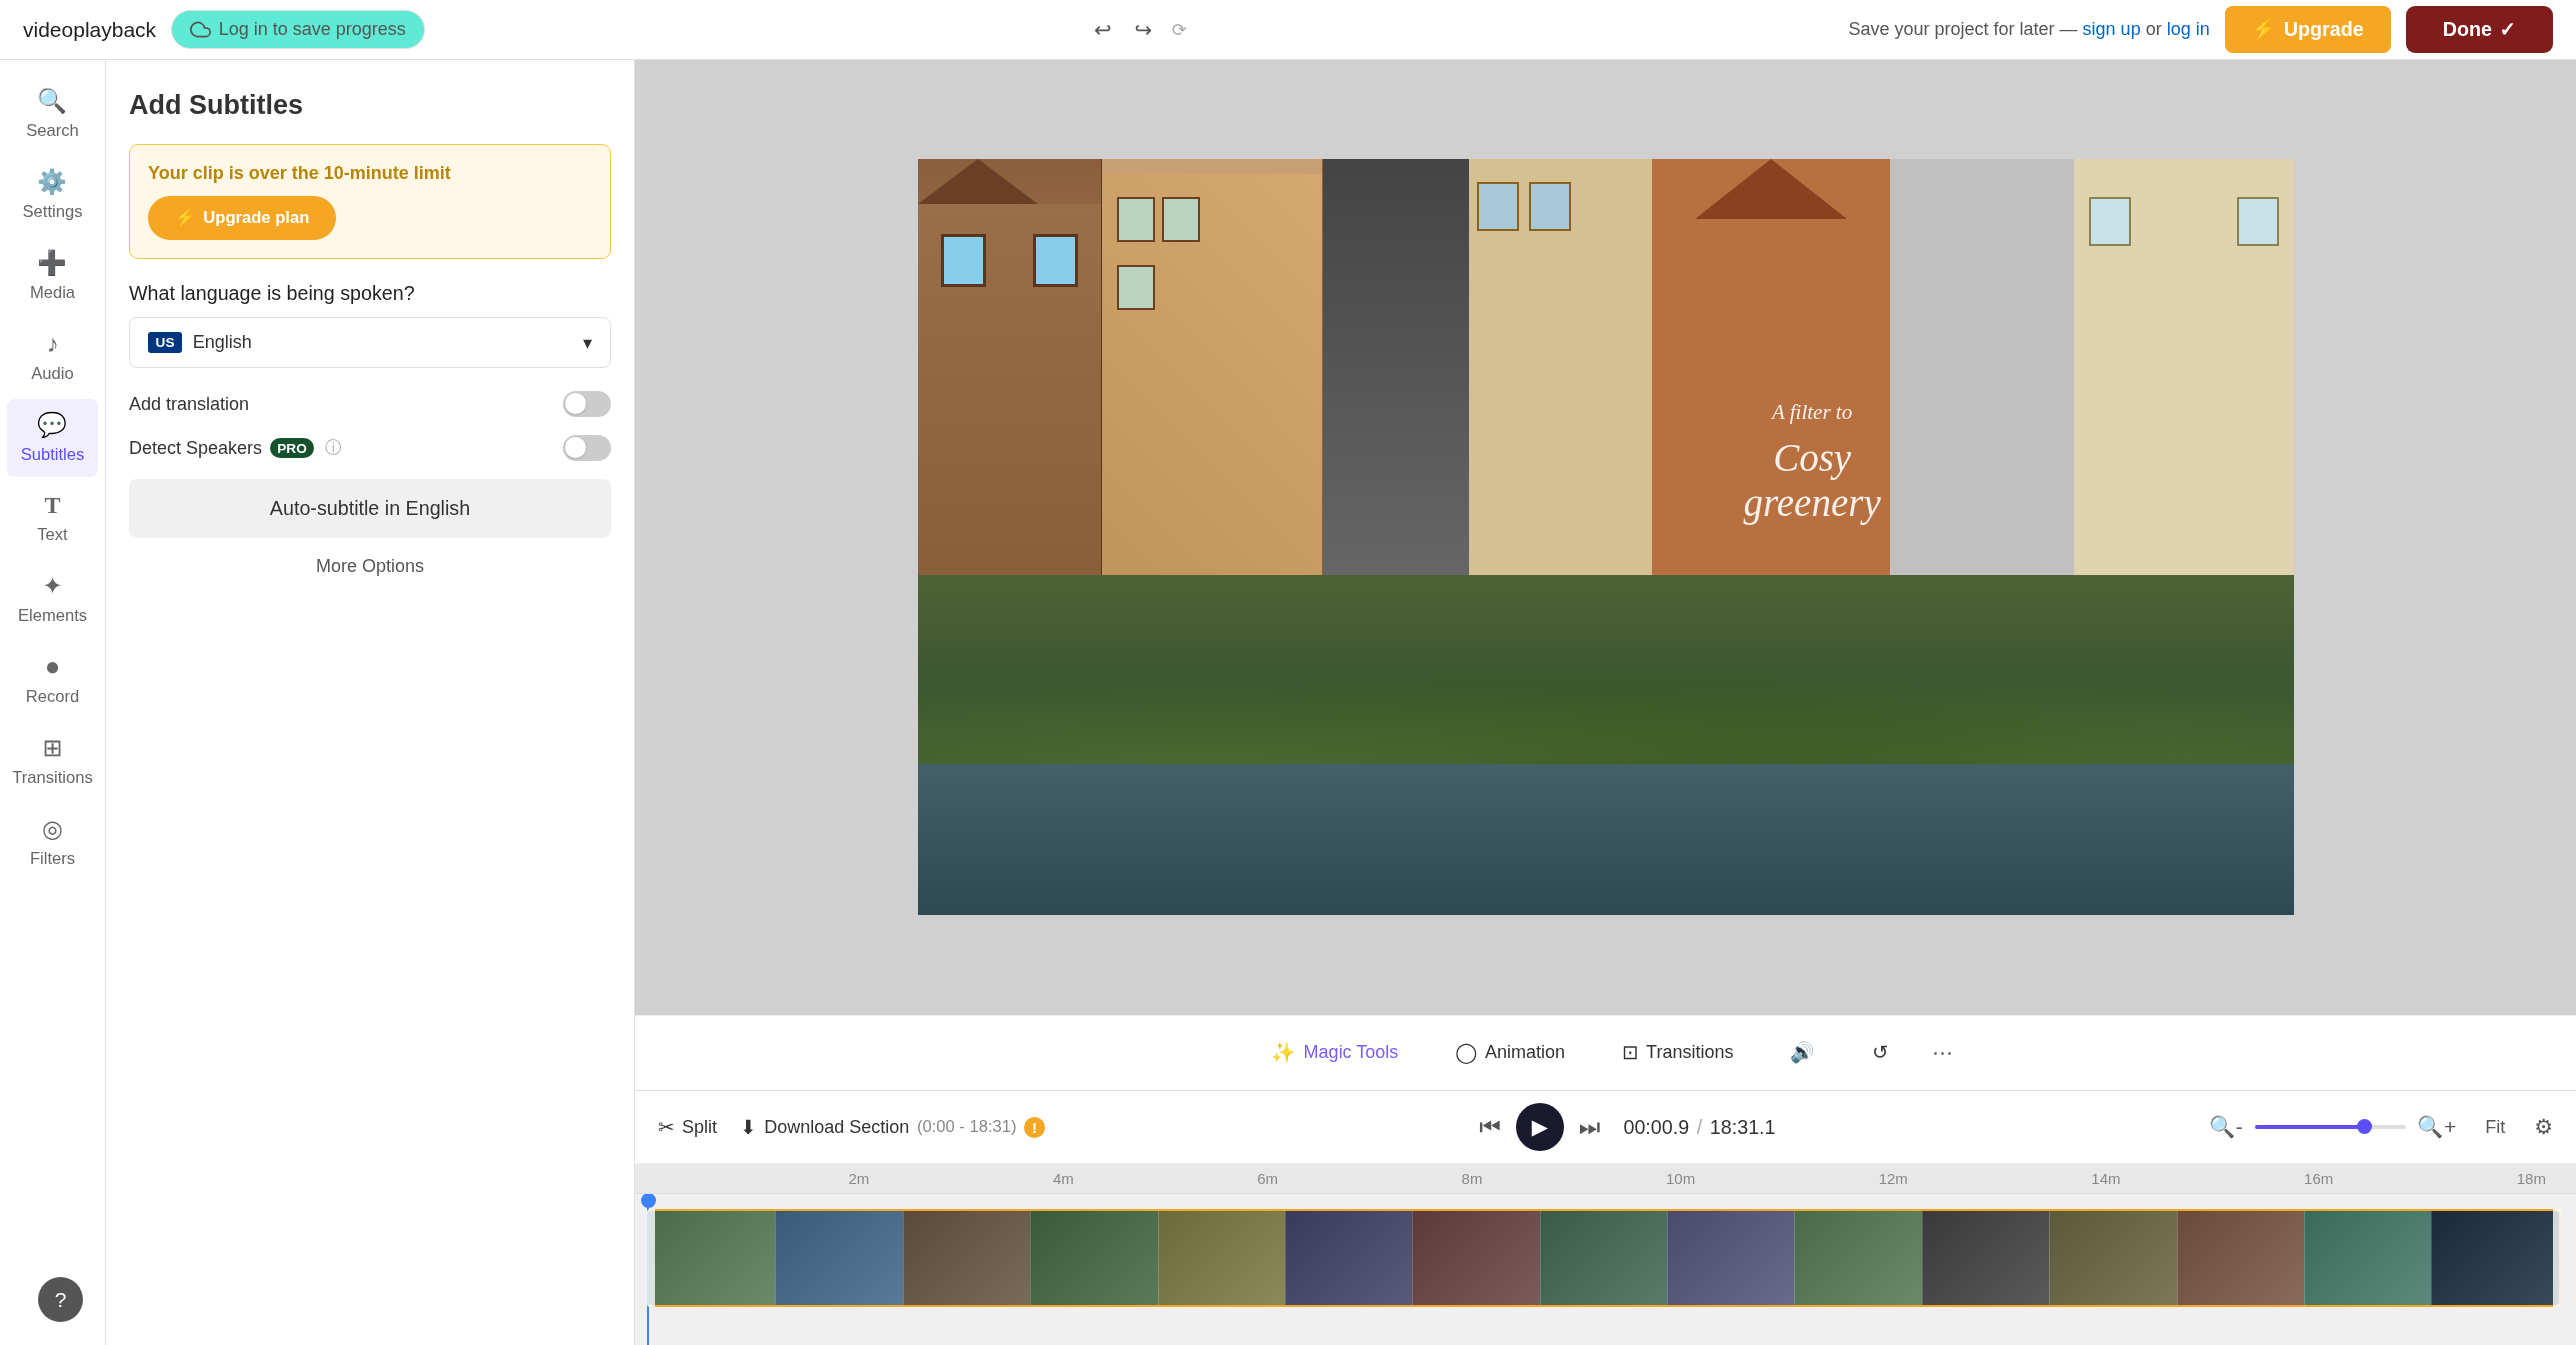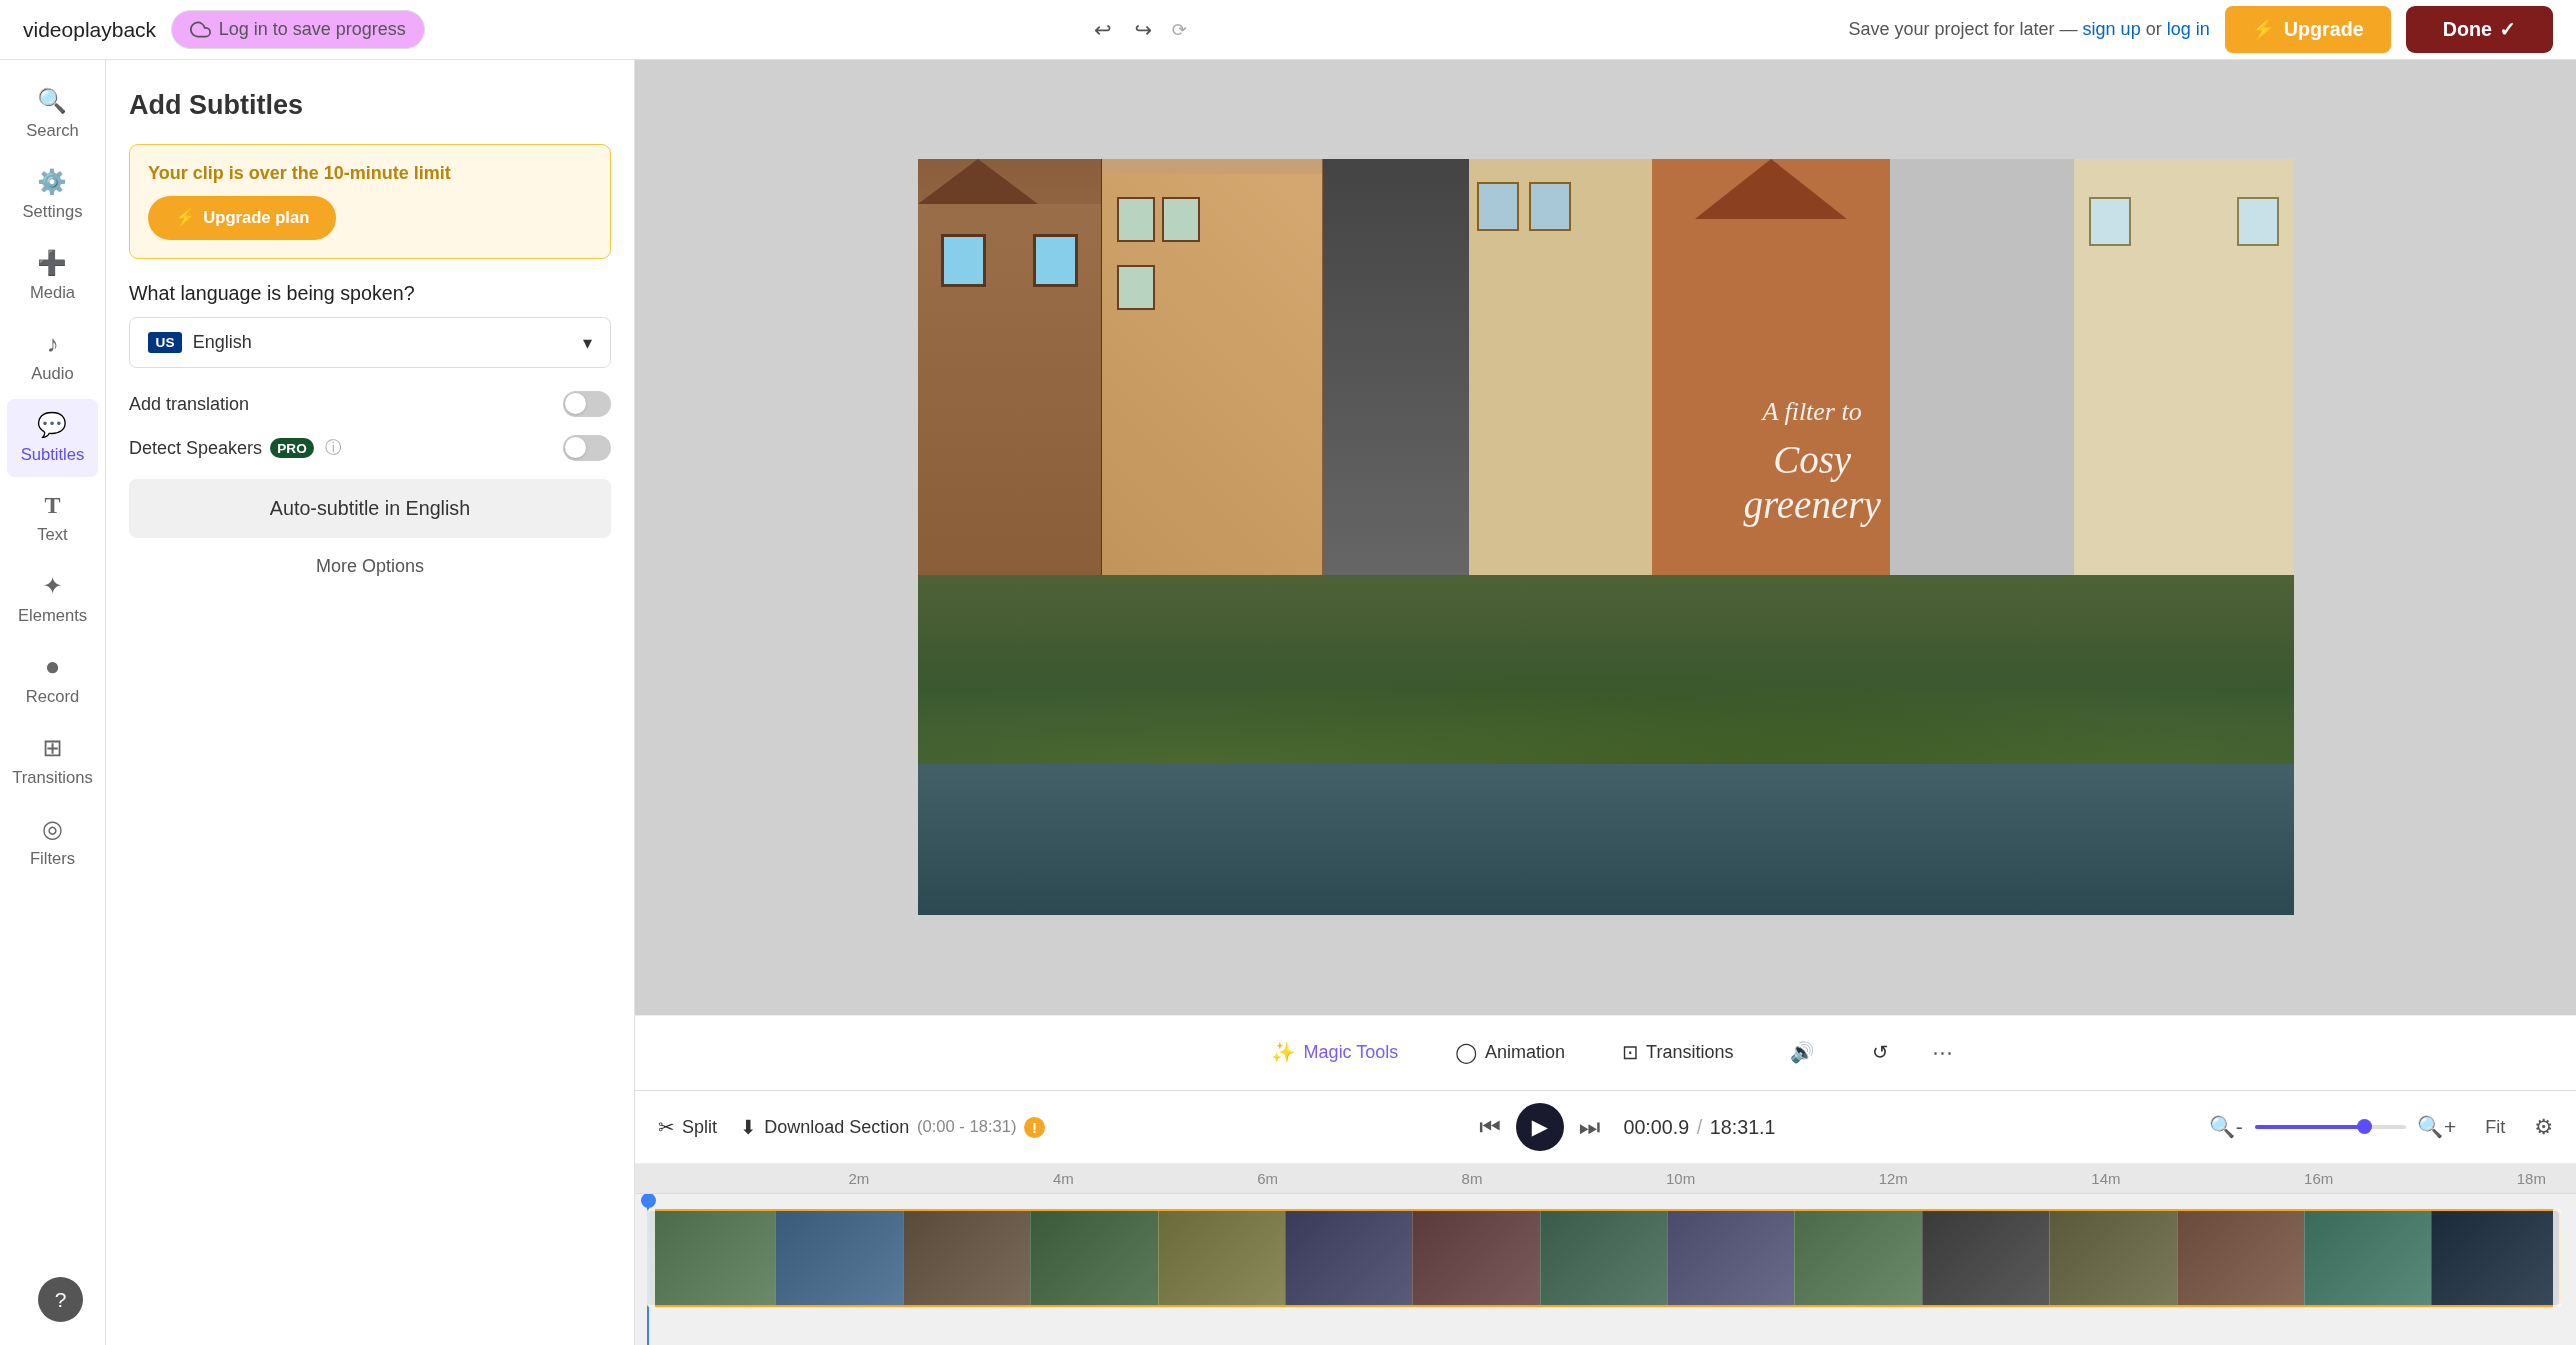--- a/index.html
+++ b/index.html
@@ -7,21 +7,21 @@
 
     
     .topbar {
       display: flex; align-items: center; height: 60px;
       background: #fff; border-bottom: 0.8px solid #e0e0e0;
       padding: 0 23px; gap: 15px; position: fixed; top: 0; left: 0; right: 0; z-index: 100;
     }
     .topbar-project { font-size: 21px; font-weight: 500; color: #222; }
     .topbar-save-cloud {
       display: flex; align-items: center; gap: 7.6px;
-      background: #f0abfc; border: 0.8px solid #ddd; border-radius: 23px;
+      background: #5eead4; border: 0.8px solid #ddd; border-radius: 23px;
       padding: 7.6px 18px; font-size: 18px; color: #555; cursor: pointer;
     }
     .topbar-save-cloud svg { width: 21px; height: 21px; }
     .topbar-center { flex: 1; display: flex; align-items: center; justify-content: center; gap: 12px; }
     .topbar-undo-redo { display: flex; gap: 7.6px; }
     .topbar-undo-redo button {
       background: none; border: none; cursor: pointer; padding: 7.6px;
       border-radius: 6px; color: #555; font-size: 21px;
     }
     .topbar-right { display: flex; align-items: center; gap: 15px; font-size: 18px; }
@@ -379,21 +379,21 @@
           </div>
         </div>
 
         <div style="position:absolute;bottom:0;left:0;right:0;height:25%;background:linear-gradient(180deg,#4a6878,#3a5868,#2a4858);opacity:0.85;"></div>
 
         <div style="position:absolute;bottom:20%;left:0;right:0;height:20%;background:linear-gradient(180deg,transparent,#3a5830 50%);display:flex;align-items:flex-end;">
           <div style="width:100%;height:80%;background:radial-gradient(ellipse at 20% 100%,#4a6830 0%,transparent 50%),radial-gradient(ellipse at 50% 100%,#3a5820 0%,transparent 60%),radial-gradient(ellipse at 80% 100%,#4a6830 0%,transparent 50%);"></div>
         </div>
 
         <div style="position:absolute;top:40%;right:30%;transform:translateY(-50%);text-align:center;color:rgba(255,255,255,0.9);">
-          <div style="font-size:26px;font-style:italic;font-family:Georgia,serif;margin-bottom:10px;">A filter to</div>
+          <div style="font-size:21px;font-style:italic;font-family:Georgia,serif;margin-bottom:10px;">A filter to</div>
           <div style="font-size:39px;font-style:italic;font-family:Georgia,serif;font-weight:300;white-space:pre-line;">Cosy
 greenery</div>
         </div>
       </div>
     </div>
 
     <div class="video-toolbar">
       <button class="toolbar-btn magic">
         <span class="toolbar-btn-icon">✨</span>
         <span>Magic Tools</span>

